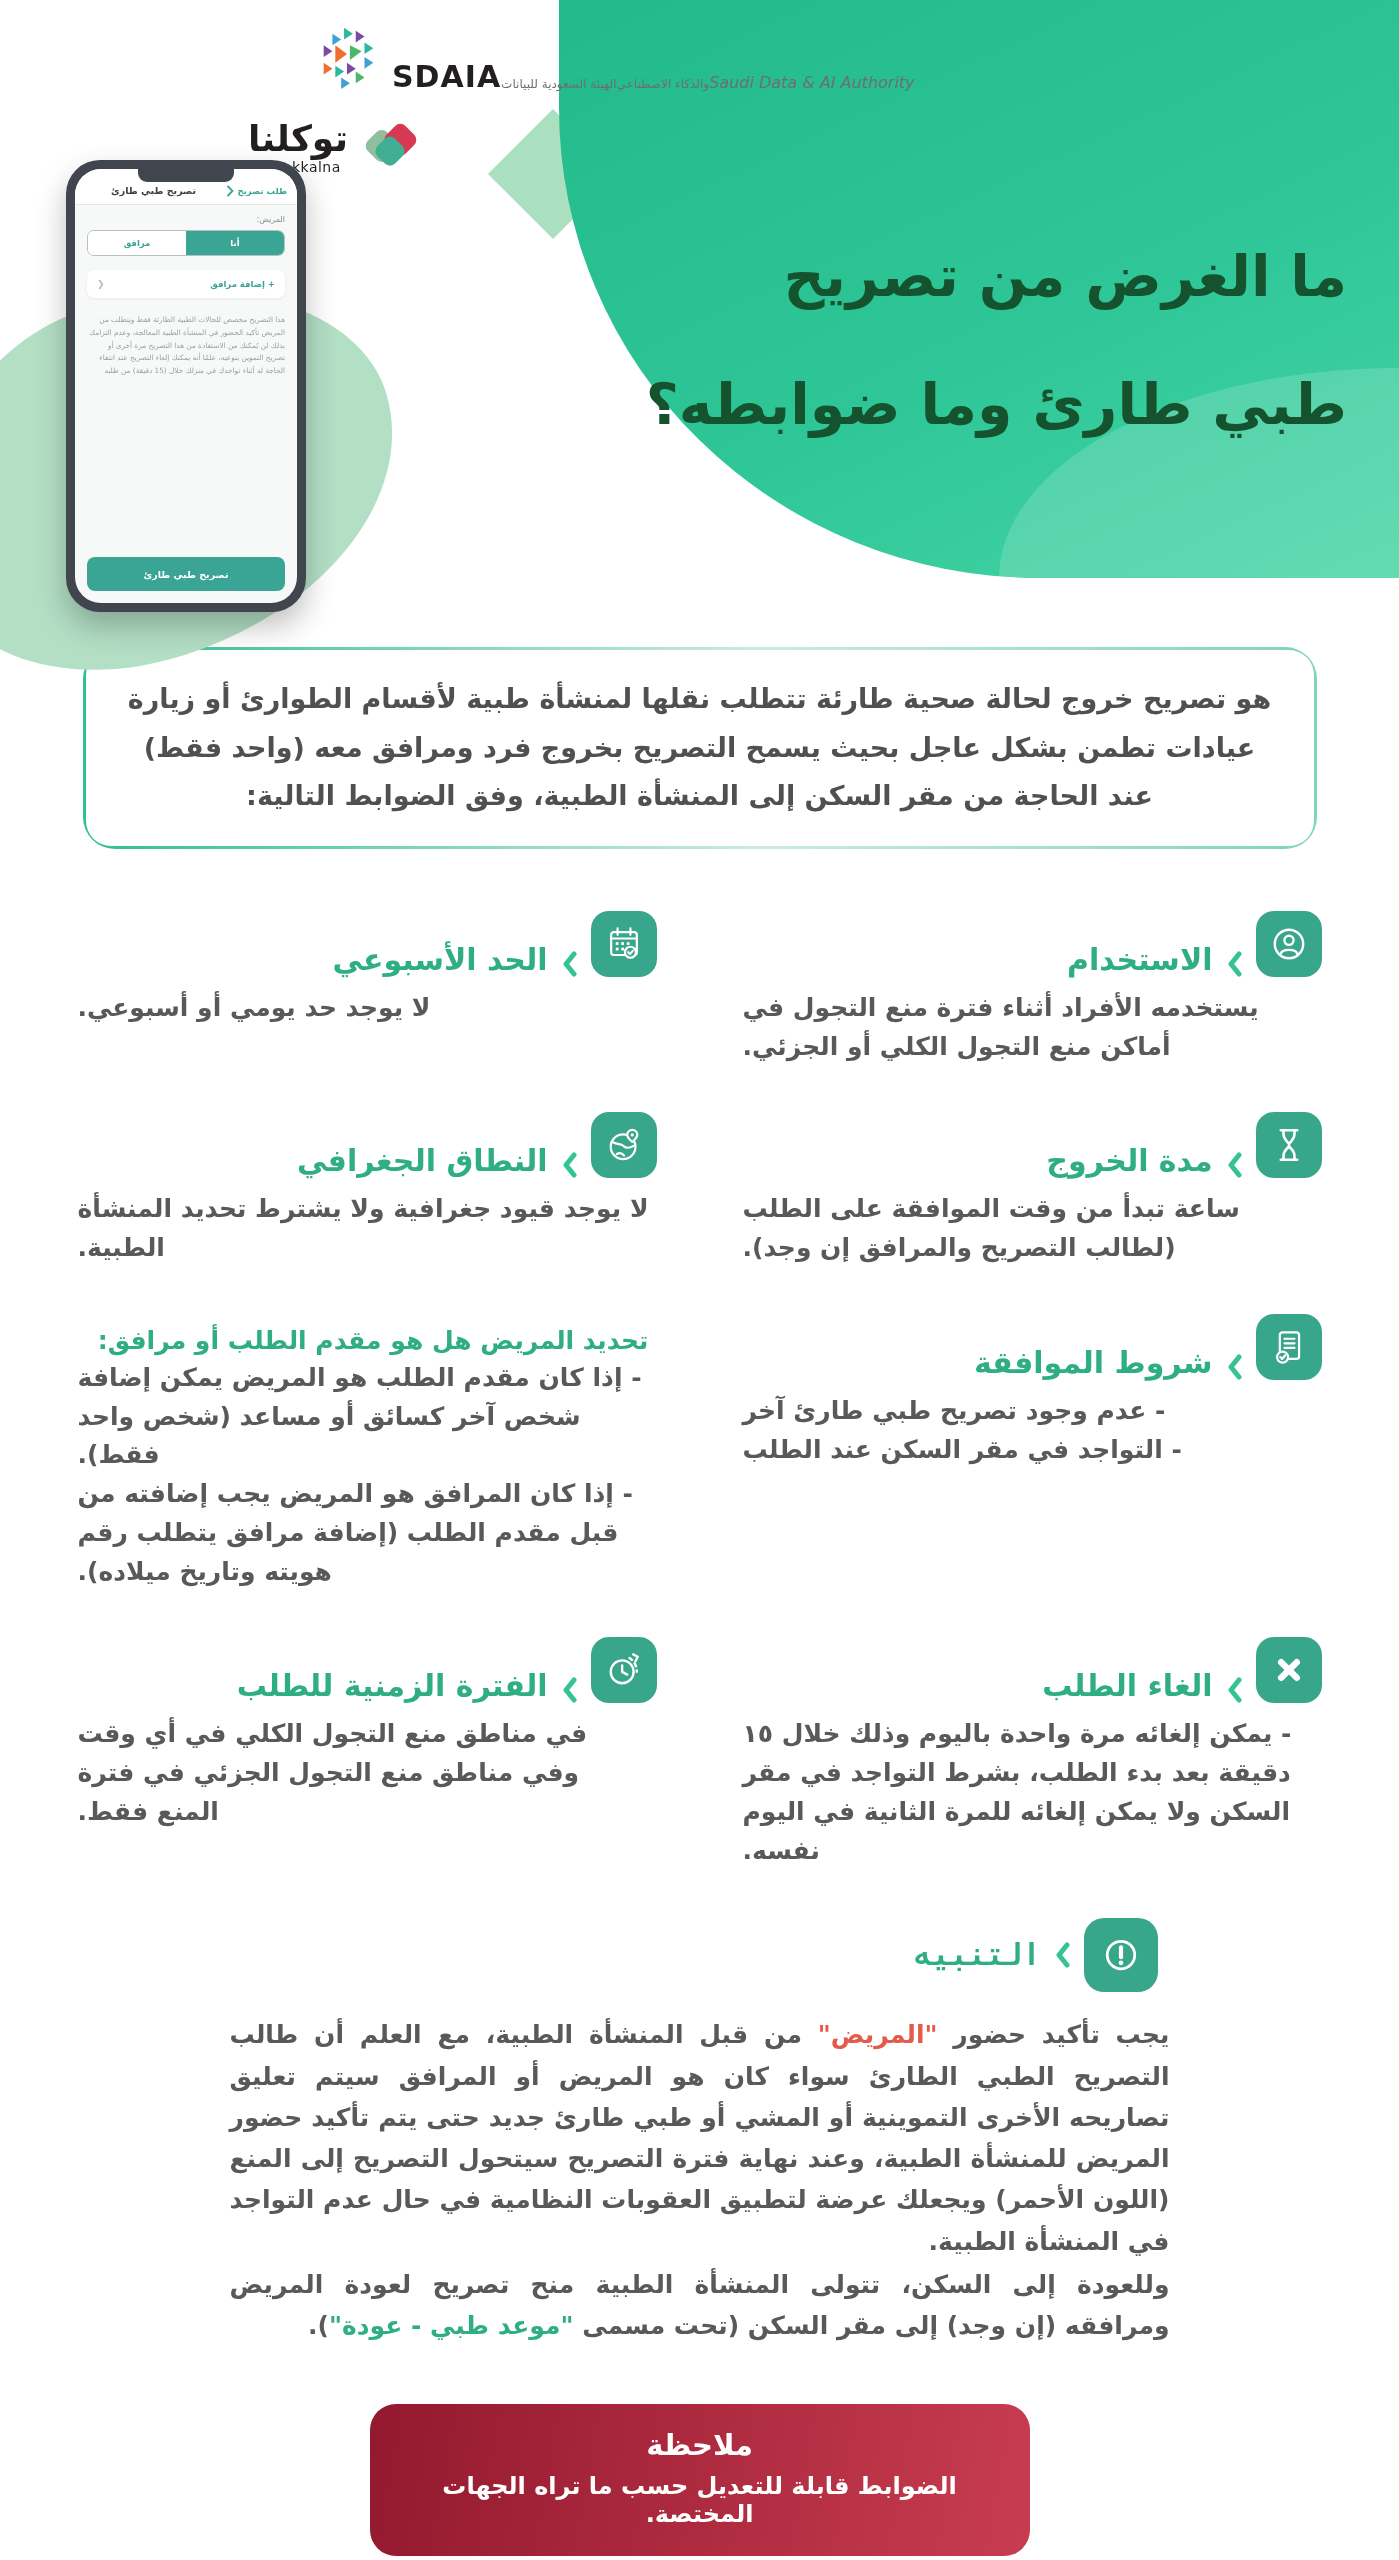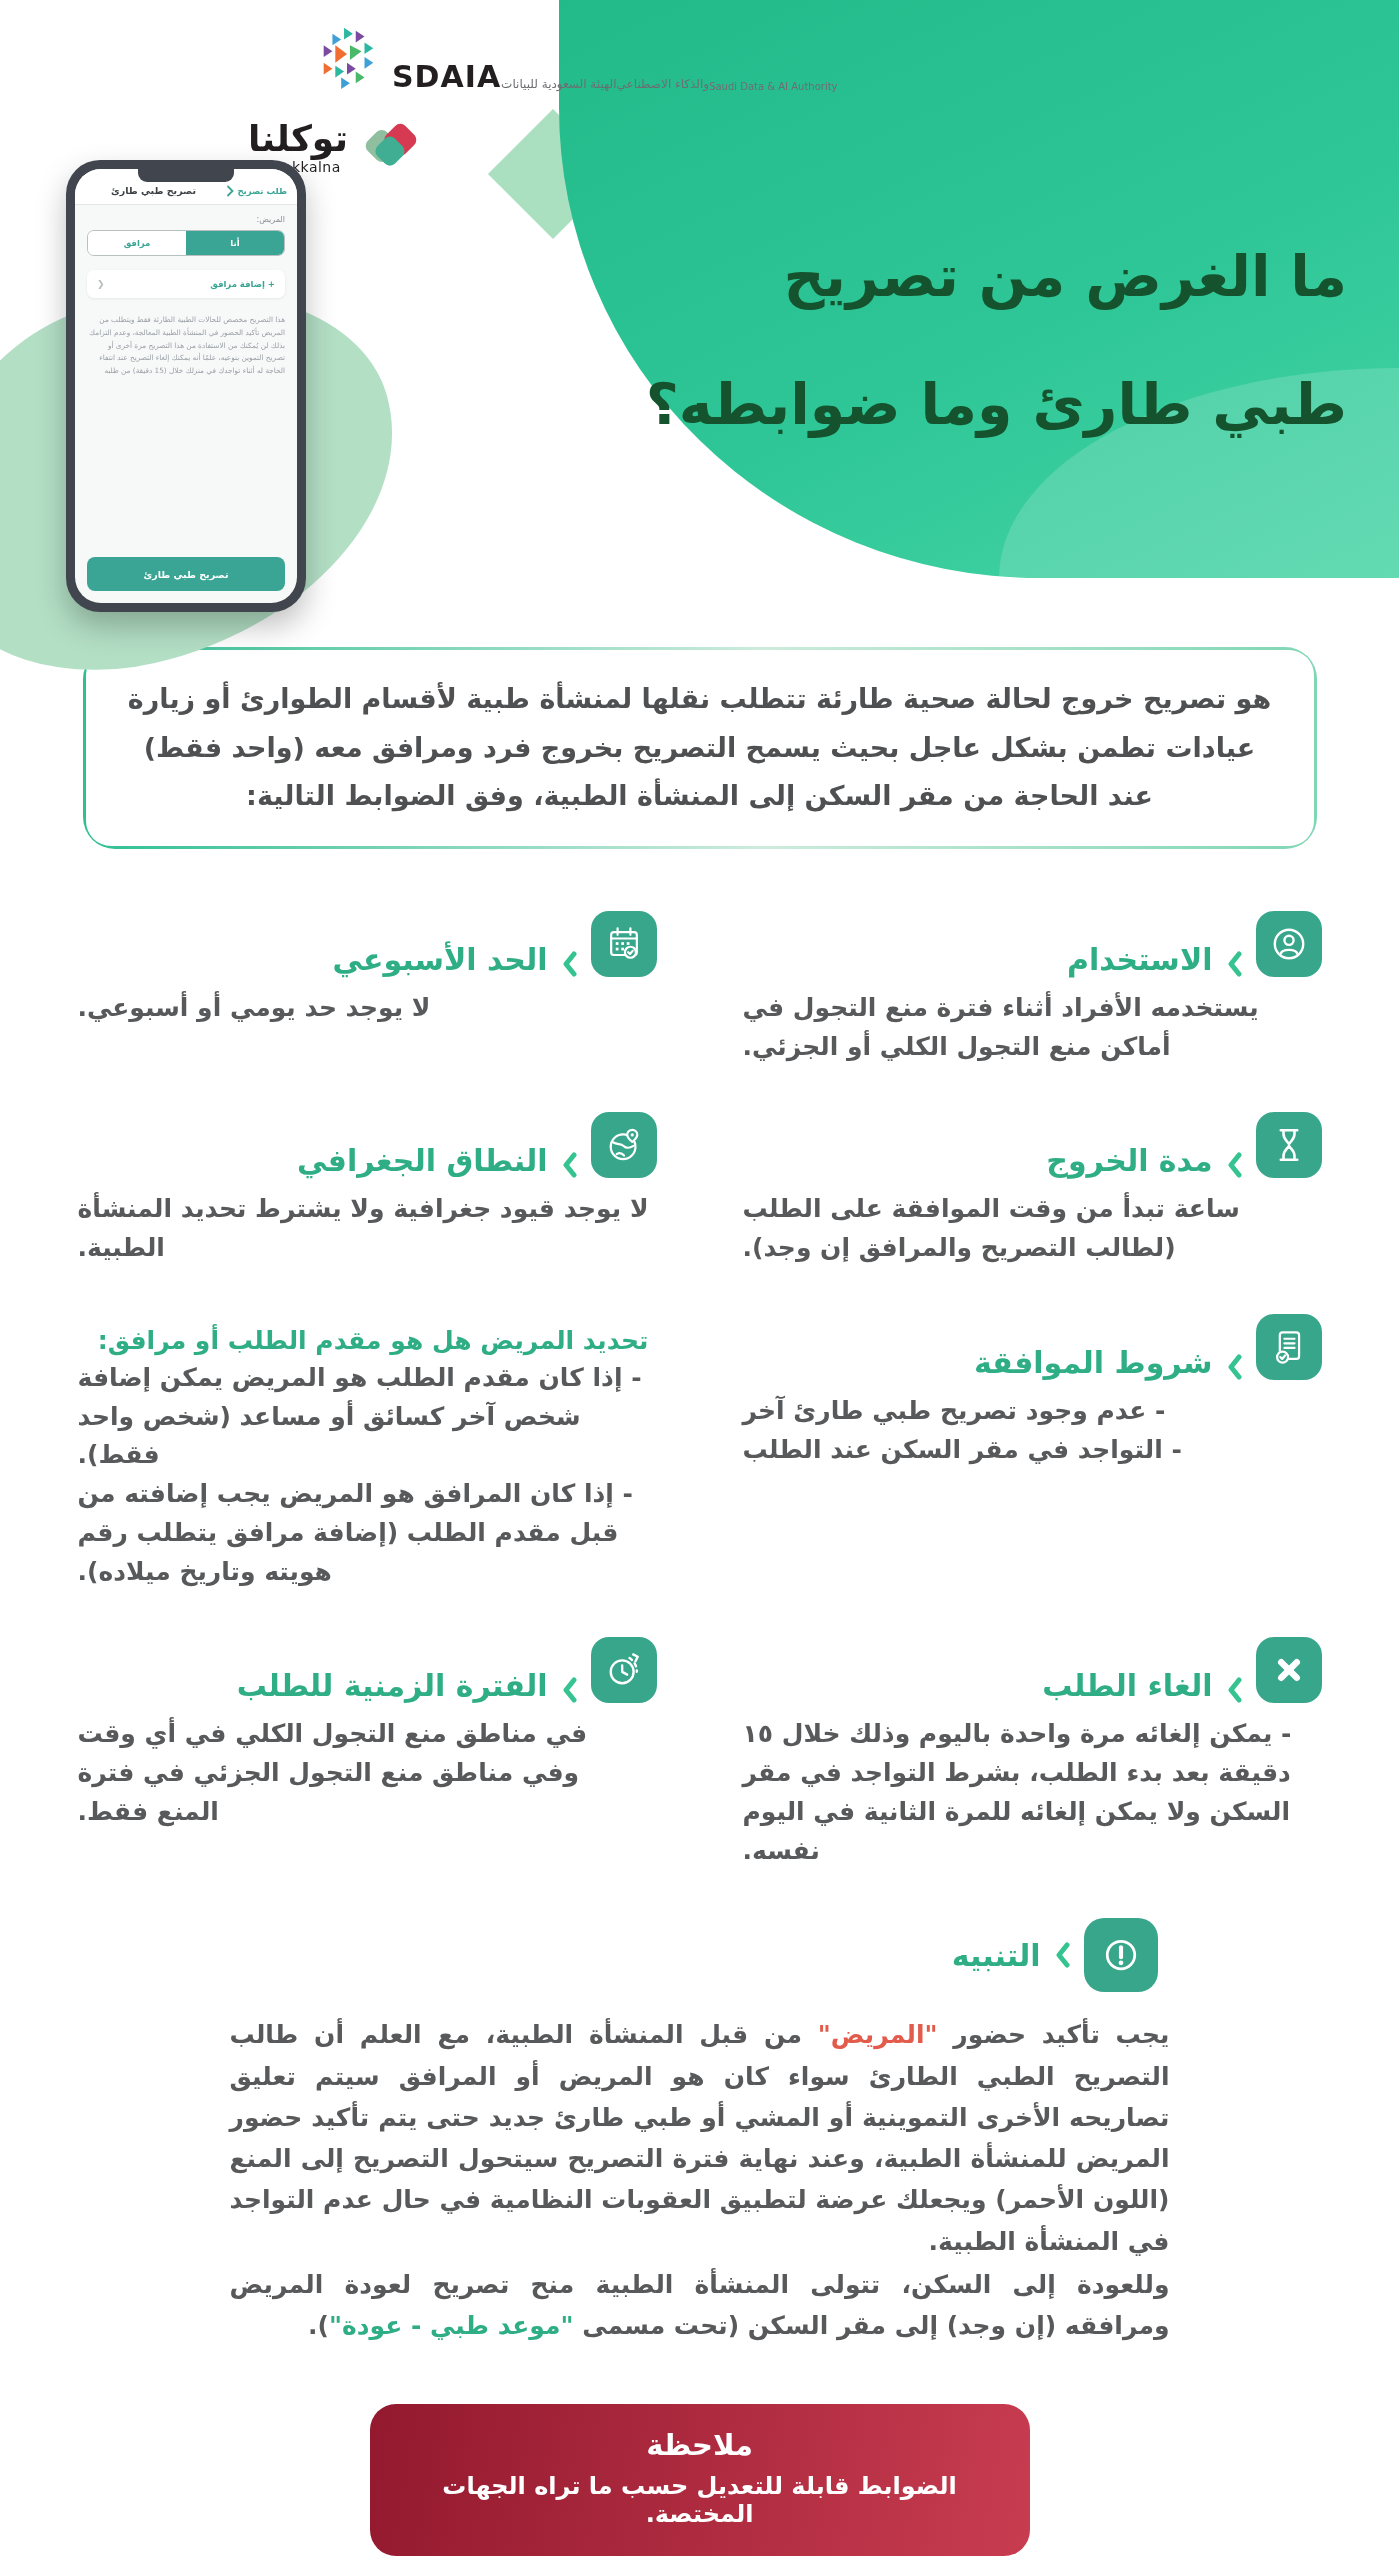--- a/index.html
+++ b/index.html
@@ -19,21 +19,21 @@
     background:#b3dfc5; border-radius:46% 54% 58% 42% / 62% 46% 54% 38%;
     transform:rotate(-16deg); z-index:0; }
   .hero-title { position:absolute; top:212px; right:52px; z-index:2; text-align:right;
     color:#14532d; font-size:57px; font-weight:bold; line-height:2.25; }
 
   
   .sdaia { position:absolute; left:312px; top:22px; display:flex; gap:10px; z-index:2; }
   .sdaia-text { display:flex; flex-direction:row; align-items:flex-end; }
   .sdaia-en-name { font-size:30px; font-weight:bold; color:#231f20; letter-spacing:1px; line-height:1.05; }
   .sdaia-ar { font-size:12px; color:#6d6e71; line-height:1.35; }
-  .sdaia-en { font-size:10px; color:#6d6e71; margin-top:2px; }
+  .sdaia-en { font-size:16px; color:#6d6e71; margin-top:2px;font-style:italic; }
   .tawakkalna { position:absolute; left:248px; top:118px; display:flex; align-items:center; gap:12px; z-index:2; }
   .twk-text { display:flex; flex-direction:column; align-items:center; }
   .twk-ar { font-size:36px; font-weight:bold; color:#231f20; line-height:1.1; }
   .twk-en { font-size:14px; color:#231f20; letter-spacing:0.5px; }
 
   
   .phone { position:absolute; left:66px; top:160px; width:240px; height:452px; z-index:2;
     background:#41454d; border-radius:34px; padding:9px; box-shadow:0 14px 30px rgba(0,0,0,0.25); }
   .phone-screen { position:relative; width:100%; height:100%; background:#f7f8f8; border-radius:26px;
     overflow:hidden; direction:rtl; }
@@ -72,21 +72,21 @@
     display:flex; align-items:center; justify-content:center; }
   .icon-box svg { width:44px; height:44px; }
   .chev svg { width:17px; height:26px; display:block; }
   .rule-title { font-size:30px; font-weight:bold; color:#2fae85; }
   .rule-sub { margin:12px 8px 0 0; font-size:25px; font-weight:bold; color:#2fae85; text-align:right; }
   .rule-body { margin:12px 8px 0 0; font-size:25px; font-weight:bold; color:#58595b;
     line-height:1.55; text-align:left; white-space:pre-line; }
 
   
   .alert { width:940px; margin:48px auto 0; direction:rtl; }
-  .alert-head { display:flex; align-items:center; gap:13px; margin-right:12px; }
+  .alert-head { display:flex; align-items:center; gap:13px; margin-right:12px;font-family:Liberation Mono, monospace; }
   .alert-head .icon-box { width:74px; height:74px; border-radius:20px; }
   .alert-body { margin-top:22px; font-size:25px; font-weight:bold; color:#58595b;
     line-height:1.65; text-align:justify; }
   .hl-red { color:#e25b4b; }
   .hl-green { color:#2fae85; }
 
   
   .note { width:660px; margin:58px auto 0; border-radius:26px; padding:24px 30px 28px;
     background:linear-gradient(100deg,#93192e 0%, #c83c50 100%); text-align:center; direction:rtl; }
   .note-title { color:#ffffff; font-size:29px; font-weight:bold; }

